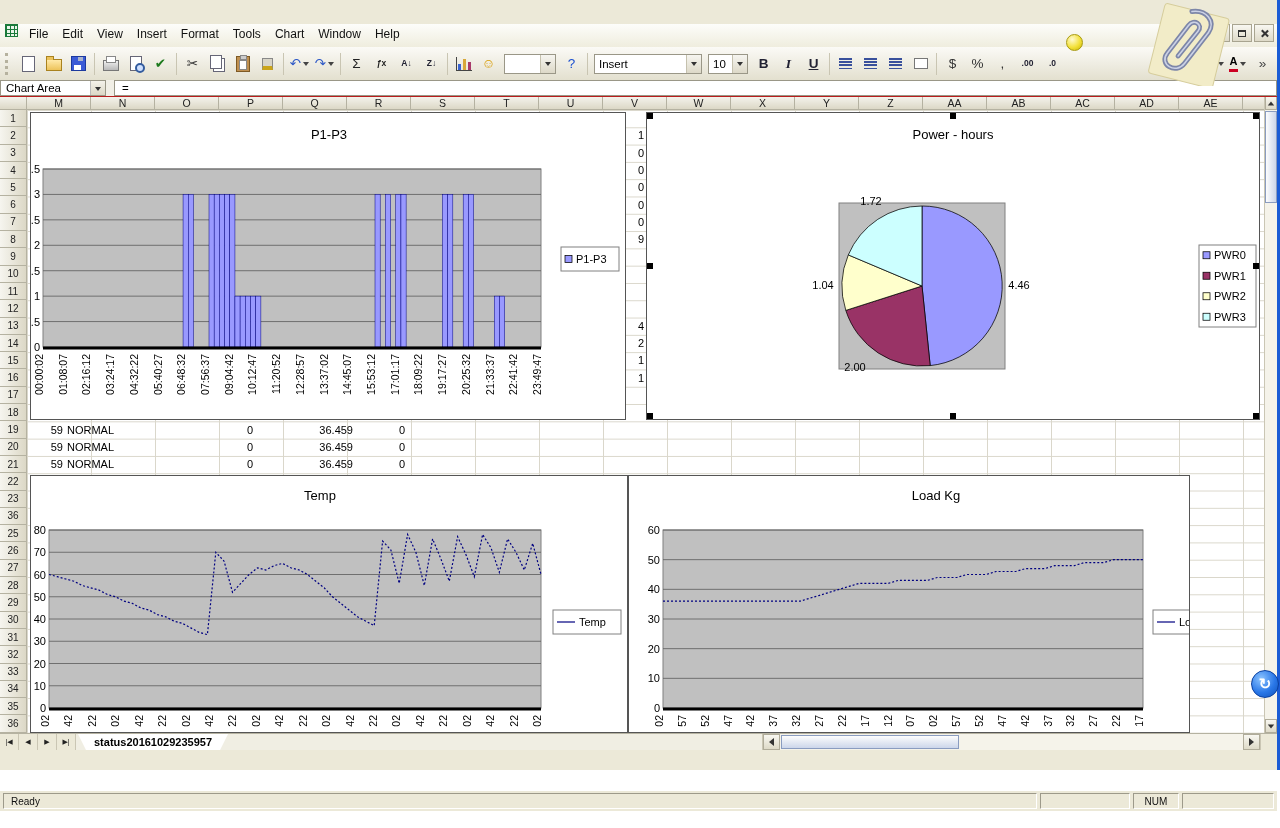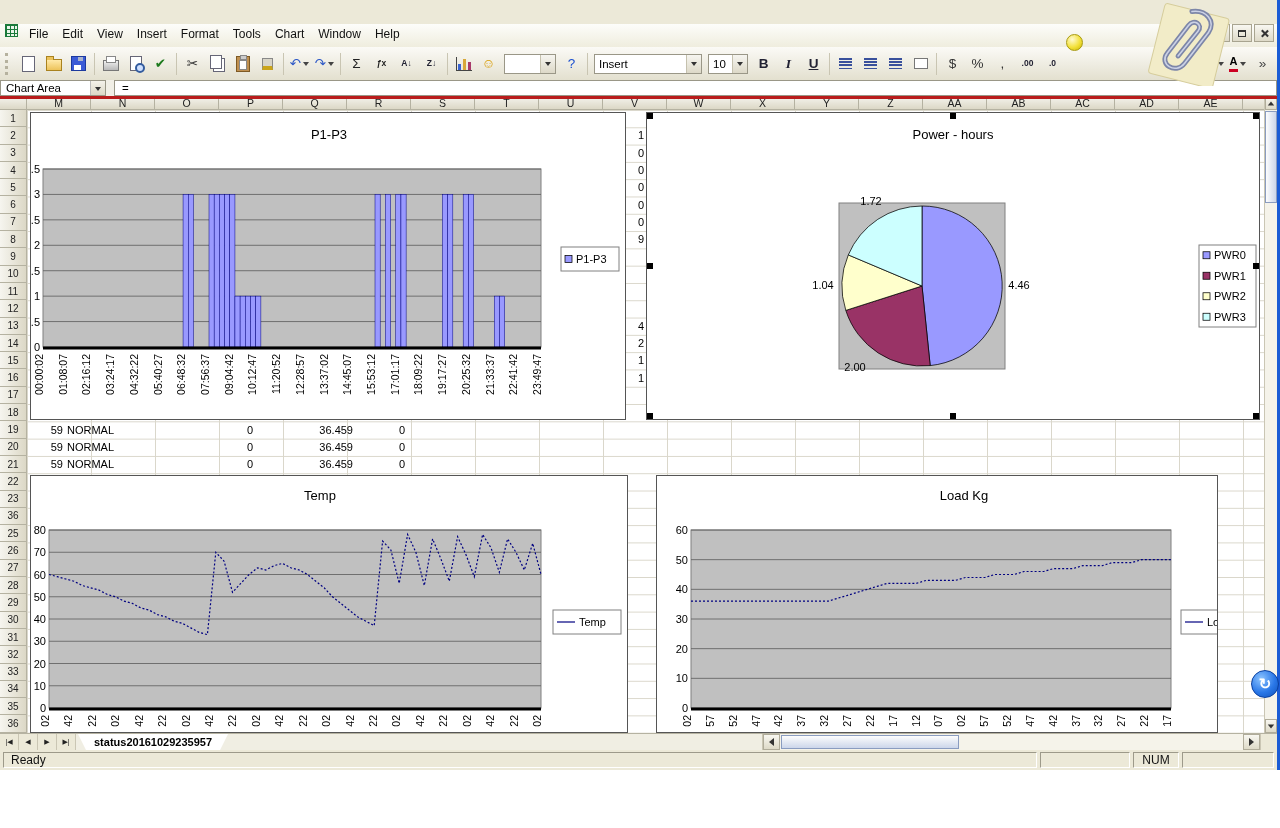--- a/index.html
+++ b/index.html
@@ -66,21 +66,21 @@
   .ti-chart i:nth-child(1){left:1px;height:6px;background:#3a64d0;}
   .ti-chart i:nth-child(2){left:6px;height:11px;background:#d8a83a;}
   .ti-chart i:nth-child(3){left:11px;height:8px;background:#a83a6a;}
   .ti-alignl,.ti-alignc,.ti-alignr{width:13px;height:11px;background:repeating-linear-gradient(180deg,#39509c 0 1.5px,transparent 1.5px 3.2px);}
   .ti-merge{width:14px;height:11px;border:1px solid #777;background:#fff;box-sizing:border-box;}
   .ti-borders{width:13px;height:13px;border:1px solid #777;box-sizing:border-box;background:
      linear-gradient(#999,#999) center/100% 1px no-repeat,linear-gradient(90deg,#999,#999) center/1px 100% no-repeat,#fff;}
   .ti-fill{width:13px;height:8px;background:linear-gradient(#d8d8d8,#9a9a9a);border:1px solid #666;border-bottom:4px solid #ffe400;box-sizing:content-box;}
   .ti-fontcolor{font-weight:bold;font-size:11px;color:#000;border-bottom:3px solid #cc0022;line-height:1.1;padding:0 1px 1px 1px;}
   
-  .formulabar{position:absolute;top:80px;left:0;right:0;height:16px;background:#f1efe6;border-bottom:3px solid #b91c1c;display:flex;align-items:stretch;font-size:11.5px;z-index:20;}
+  .formulabar{position:absolute;top:80px;left:0;right:0;height:16px;background:#f1efe6;border-bottom:1px solid #b91c1c;display:flex;align-items:stretch;font-size:11.5px;z-index:20;}
   .namebox{width:106px;background:#fff;border:1px solid #9a9787;display:flex;align-items:center;padding-left:5px;box-sizing:border-box;}
   .namebox-arrow{margin-left:auto;width:14px;align-self:stretch;background:linear-gradient(#f4f2ea,#dcd8c6);border-left:1px solid #bbb;display:flex;align-items:center;justify-content:center;}
   .namebox-arrow i{width:0;height:0;border:3px solid transparent;border-top:4px solid #333;margin-top:4px;}
   .fx-area{flex:1;background:#fff;border:1px solid #9a9787;margin-left:8px;display:flex;align-items:center;padding-left:7px;box-sizing:border-box;}
   
   .sel-corner{position:absolute;top:96px;left:0;width:27px;height:14px;background:linear-gradient(#f6f5ef,#dcd8c6);border-right:1px solid #b5b2a1;border-bottom:1px solid #b5b2a1;box-sizing:border-box;z-index:10;}
   .colheads{position:absolute;top:96px;left:27px;width:1237px;height:14px;display:flex;overflow:hidden;z-index:10;}
   .colhead{width:64px;flex:none;box-sizing:border-box;border-right:1px solid #b5b2a1;border-bottom:1px solid #b5b2a1;background:linear-gradient(#f6f5ef,#dcd8c6);font-size:10.5px;display:flex;align-items:center;justify-content:center;color:#222;}
   .colfill{flex:1;border-right:none;}
   .rowheads{position:absolute;top:110px;left:0;width:27px;height:623px;overflow:hidden;z-index:10;}
@@ -88,21 +88,21 @@
   .gridbg{position:absolute;left:27px;top:110px;width:1237px;height:623px;background-color:#fff;z-index:1;
     background-image:linear-gradient(90deg,#dad7cb 1px,transparent 1px),linear-gradient(180deg,#dad7cb 1px,transparent 1px);
     background-size:64px 17.3056px;}
   .gridcells{position:absolute;left:27px;top:110px;width:1237px;height:623px;z-index:2;font-size:11px;color:#000;}
   .gcell{position:absolute;height:17.3px;line-height:17.3px;white-space:nowrap;overflow:hidden;}
   
   .chart-obj{position:absolute;background:#fff;border:1px solid #555;box-sizing:border-box;z-index:3;overflow:hidden;}
   #chart-p1p3{left:30px;top:112px;width:596px;height:308px;}
   #chart-power{left:646px;top:112px;width:614px;height:308px;overflow:visible;}
   #chart-temp{left:30px;top:475px;width:598px;height:258px;}
-  #chart-load{left:656px;top:475px;width:562px;height:258px;}
+  #chart-load{left:628px;top:475px;width:562px;height:258px;}
   .chart-obj svg{display:block;}
   .handle{position:absolute;width:6px;height:6px;background:#000;z-index:5;}
   
   .tabsrow{position:absolute;left:0;top:733px;width:1277px;height:17px;background:#f0eee3;border-top:1px solid #b5b2a1;display:flex;align-items:stretch;font-size:11px;z-index:15;box-sizing:border-box;}
   .tabnav{width:18px;border-right:1px solid #cac6b4;background:#ece9d8;display:flex;align-items:center;justify-content:center;font-size:7px;color:#222;}
   .sheettab{background:#fff;font-weight:bold;padding:0 16px;display:flex;align-items:center;clip-path:polygon(0 0,100% 0,calc(100% - 8px) 100%,8px 100%);margin-left:2px;white-space:nowrap;text-align:center;}
   .tab-blank{flex:1;}
   .hsb{display:flex;width:497px;background:#f5f3ea;border-left:1px solid #cac6b4;}
   .sb-arrow{width:17px;background:linear-gradient(#f8f7f1,#dedac8);border:1px solid #b0ac9a;display:flex;align-items:center;justify-content:center;box-sizing:border-box;}
   .hsb-track{flex:1;position:relative;background:#f5f3ea;}
@@ -112,21 +112,21 @@
   .tri-r{width:0;height:0;border:4px solid transparent;border-left:5px solid #333;border-right:none;}
   .tri-u{width:0;height:0;border:4px solid transparent;border-bottom:5px solid #333;border-top:none;}
   .tri-d{width:0;height:0;border:4px solid transparent;border-top:5px solid #333;border-bottom:none;}
   
   .vscroll{position:absolute;left:1264px;top:96px;width:13px;height:637px;background:#f5f3ea;border-left:1px solid #cac6b4;z-index:4;box-sizing:border-box;}
   .vsb-btn{position:absolute;left:0;width:12px;height:14px;background:linear-gradient(#f8f7f1,#dedac8);border:1px solid #b0ac9a;display:flex;align-items:center;justify-content:center;box-sizing:border-box;}
   .vsb-btn .tri-u,.vsb-btn .tri-d{transform:scale(.8);}
   .vsb-up{top:0;} .vsb-down{bottom:0;}
   .vsb-thumb{position:absolute;left:0;top:15px;width:12px;height:92px;background:linear-gradient(90deg,#fdfdfd,#ccd6ea);border:1px solid #8a9cc0;box-sizing:border-box;}
   
-  .statusbar{position:absolute;left:0;top:750px;width:1277px;height:20px;background:#ece9d8;display:flex;align-items:stretch;padding:2px 3px;font-size:12px;gap:3px;box-sizing:border-box;z-index:15;}
+  .statusbar{position:absolute;left:0;top:791px;width:1277px;height:20px;background:#ece9d8;display:flex;align-items:stretch;padding:2px 3px;font-size:10px;gap:3px;box-sizing:border-box;z-index:15;}
   .sb-panel{border:1px solid;border-color:#9d9a8a #fff #fff #9d9a8a;display:flex;align-items:center;padding:0 7px;box-sizing:border-box;color:#111;}
   .sb-ready{flex:1;}
   .sb-mid{width:90px;} .sb-num{width:46px;justify-content:center;} .sb-end{width:92px;}
   
   .assistant{position:absolute;left:1126px;top:2px;width:110px;height:84px;z-index:40;}
   .yellow-ball{position:absolute;left:1066px;top:34px;width:17px;height:17px;border-radius:50%;z-index:41;
     background:radial-gradient(circle at 35% 30%,#fffad0,#f3e13a 55%,#c8b400);border:1px solid #a89a10;box-sizing:border-box;}
   .blue-circle{position:absolute;left:1251px;top:670px;width:28px;height:28px;border-radius:50%;z-index:45;
     background:radial-gradient(circle at 35% 30%,#8cc4ff,#2a78e8 55%,#0d4fb8);border:1px solid #0a40a0;
     display:flex;align-items:center;justify-content:center;color:#fff;font-size:15px;font-weight:bold;box-sizing:border-box;}

